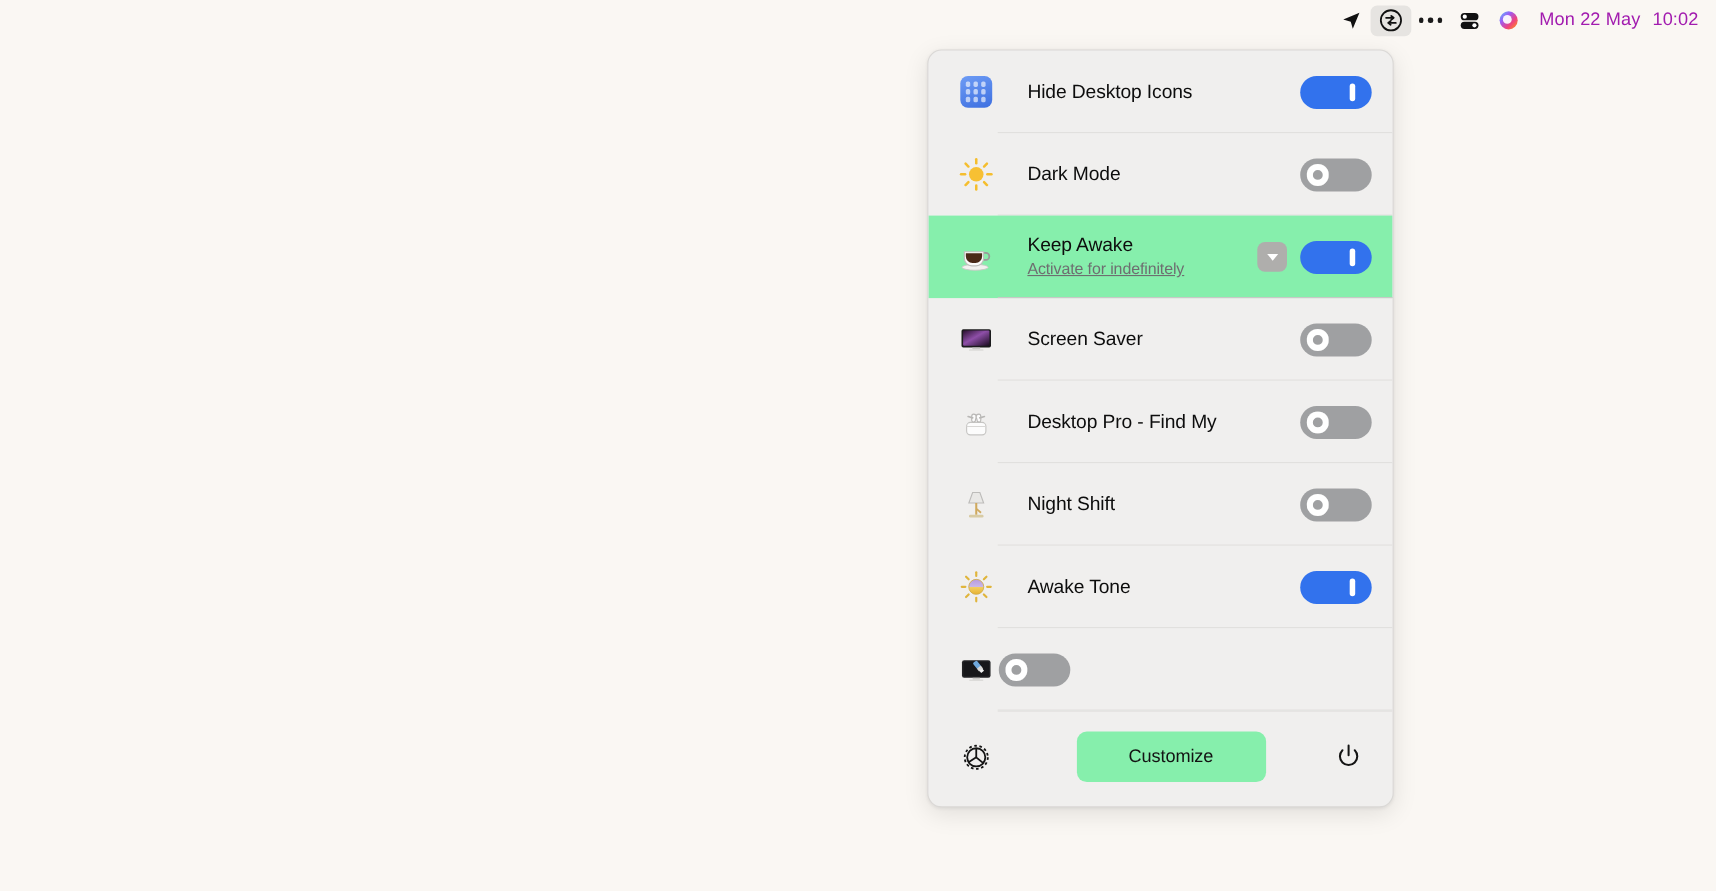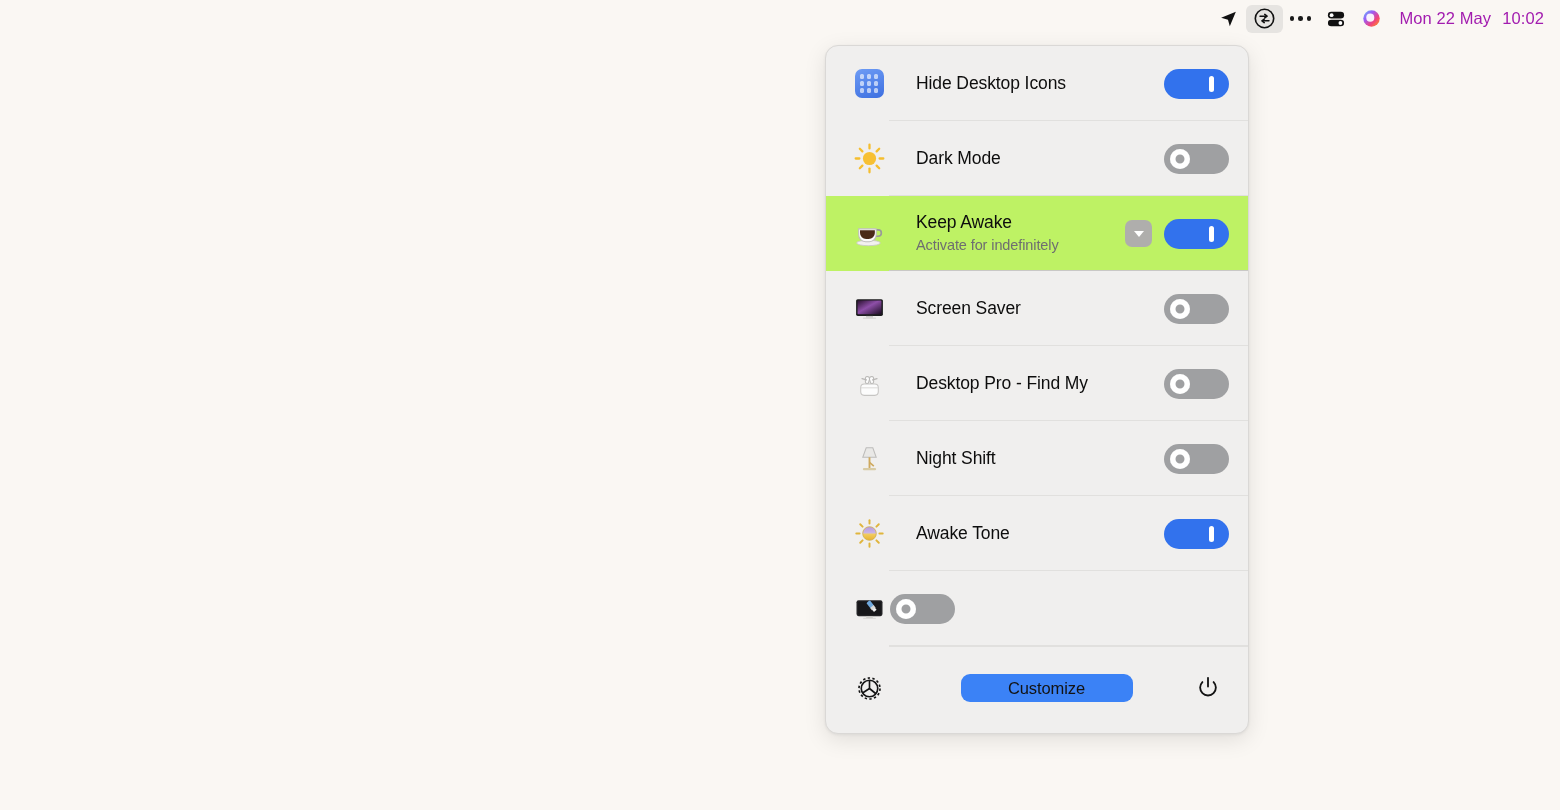--- a/index.html
+++ b/index.html
@@ -34,54 +34,55 @@
     letter-spacing: 0.1px;
     padding-left: 10px; padding-right: 2px;
     white-space: nowrap;
   }
   .mb-dots { display:flex; align-items:center; gap:4px; }
   .mb-dots i { width:4.5px; height:4.5px; border-radius:50%; background:#1a1a1a; display:block; }
 
   
   .panel {
     position: absolute;
-    left: 825px; top: 45px;
+    left: 843px; top: 45px;
     width: 424px; height: 689px;
     background: #F0EFEE;
     border: 1px solid #DAD8D6;
     border-radius: 13px;
     box-shadow: 0 6px 22px rgba(0,0,0,0.10), 0 1px 3px rgba(0,0,0,0.06);
     overflow: hidden;
   }
 
   .row {
     position: relative;
     display: flex; align-items: center;
     height: 75px;
     padding-left: 22px; padding-right: 19px;
   }
-  .row.highlight { background: #bef264; }
+  .row.highlight { background: #86efac; }
   .row .divider {
     position: absolute; left: 63px; right: 0; bottom: 0;
     height: 1px; background: #E1E0DE;
   }
   .row.highlight .divider { background: #C9C8C6; }
 
   .icon-cell {
     width: 42px; min-width: 42px;
     display: flex; align-items: center; justify-content: center;
   }
   .labels { flex: 1; padding-left: 26px; }
   .title {
     font-size: 17.5px; color: #0d0d0d; line-height: 1.2;
     letter-spacing: -0.1px;
   }
   .subtitle {
     font-size: 14.5px; color: #6e6e70; line-height: 1.25; margin-top: 3px;
     letter-spacing: -0.1px;
+    text-decoration: underline;
   }
   .right-cell { display: flex; align-items: center; gap: 12px; }
 
   
   .toggle {
     width: 65px; height: 30px; border-radius: 15px;
     position: relative; flex: none;
   }
   .toggle.on { background: #3272ED; }
   .toggle.off { background: #9FA0A2; }
@@ -121,22 +122,22 @@
     display: flex; align-items: center;
     height: 84px;
     padding-left: 22px; padding-right: 19px;
   }
   .footer .divider {
     position: absolute; left: 63px; right: 0; top: 0;
     height: 1px; background: #E1E0DE;
   }
   .customize-wrap { flex:1; display:flex; justify-content:center; padding-left: 16px; }
   .customize-btn {
-    width: 172px; height: 28px;
-    background: #3b82f6;
+    width: 172px; height: 46px;
+    background: #86efac;
     border: none; border-radius: 9px;
     font-family: "Liberation Sans", sans-serif;
     font-size: 16.5px; color: #131313;
     letter-spacing: -0.1px;
     display:flex; align-items:center; justify-content:center;text-align:center;
   }
   .power-cell { width: 42px; display:flex; align-items:center; justify-content:center; }
 
   
   .ic { width: 33px; height: 33px; display:block; }

